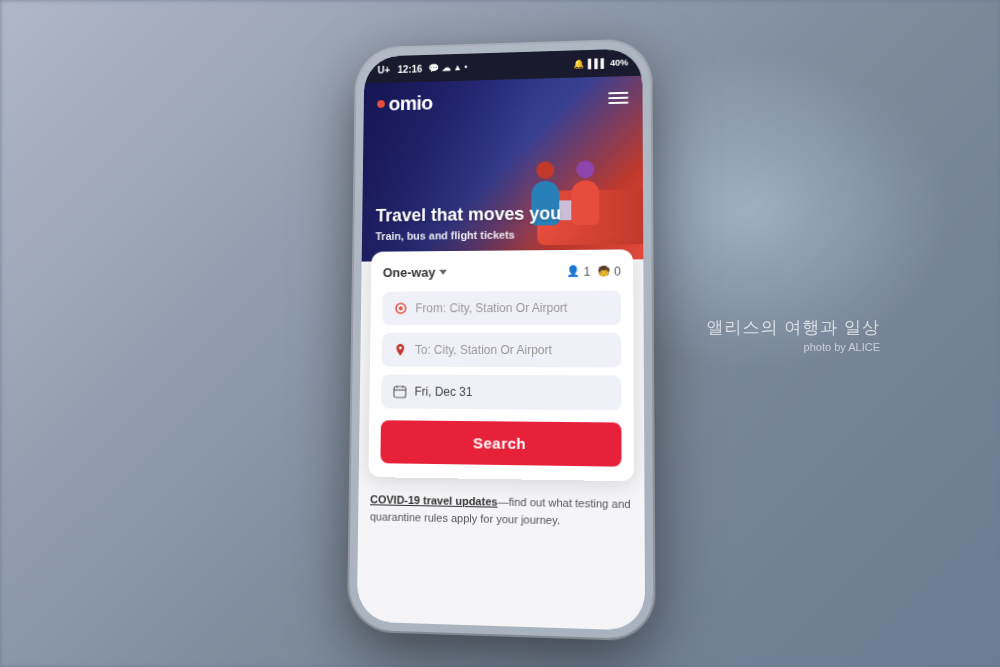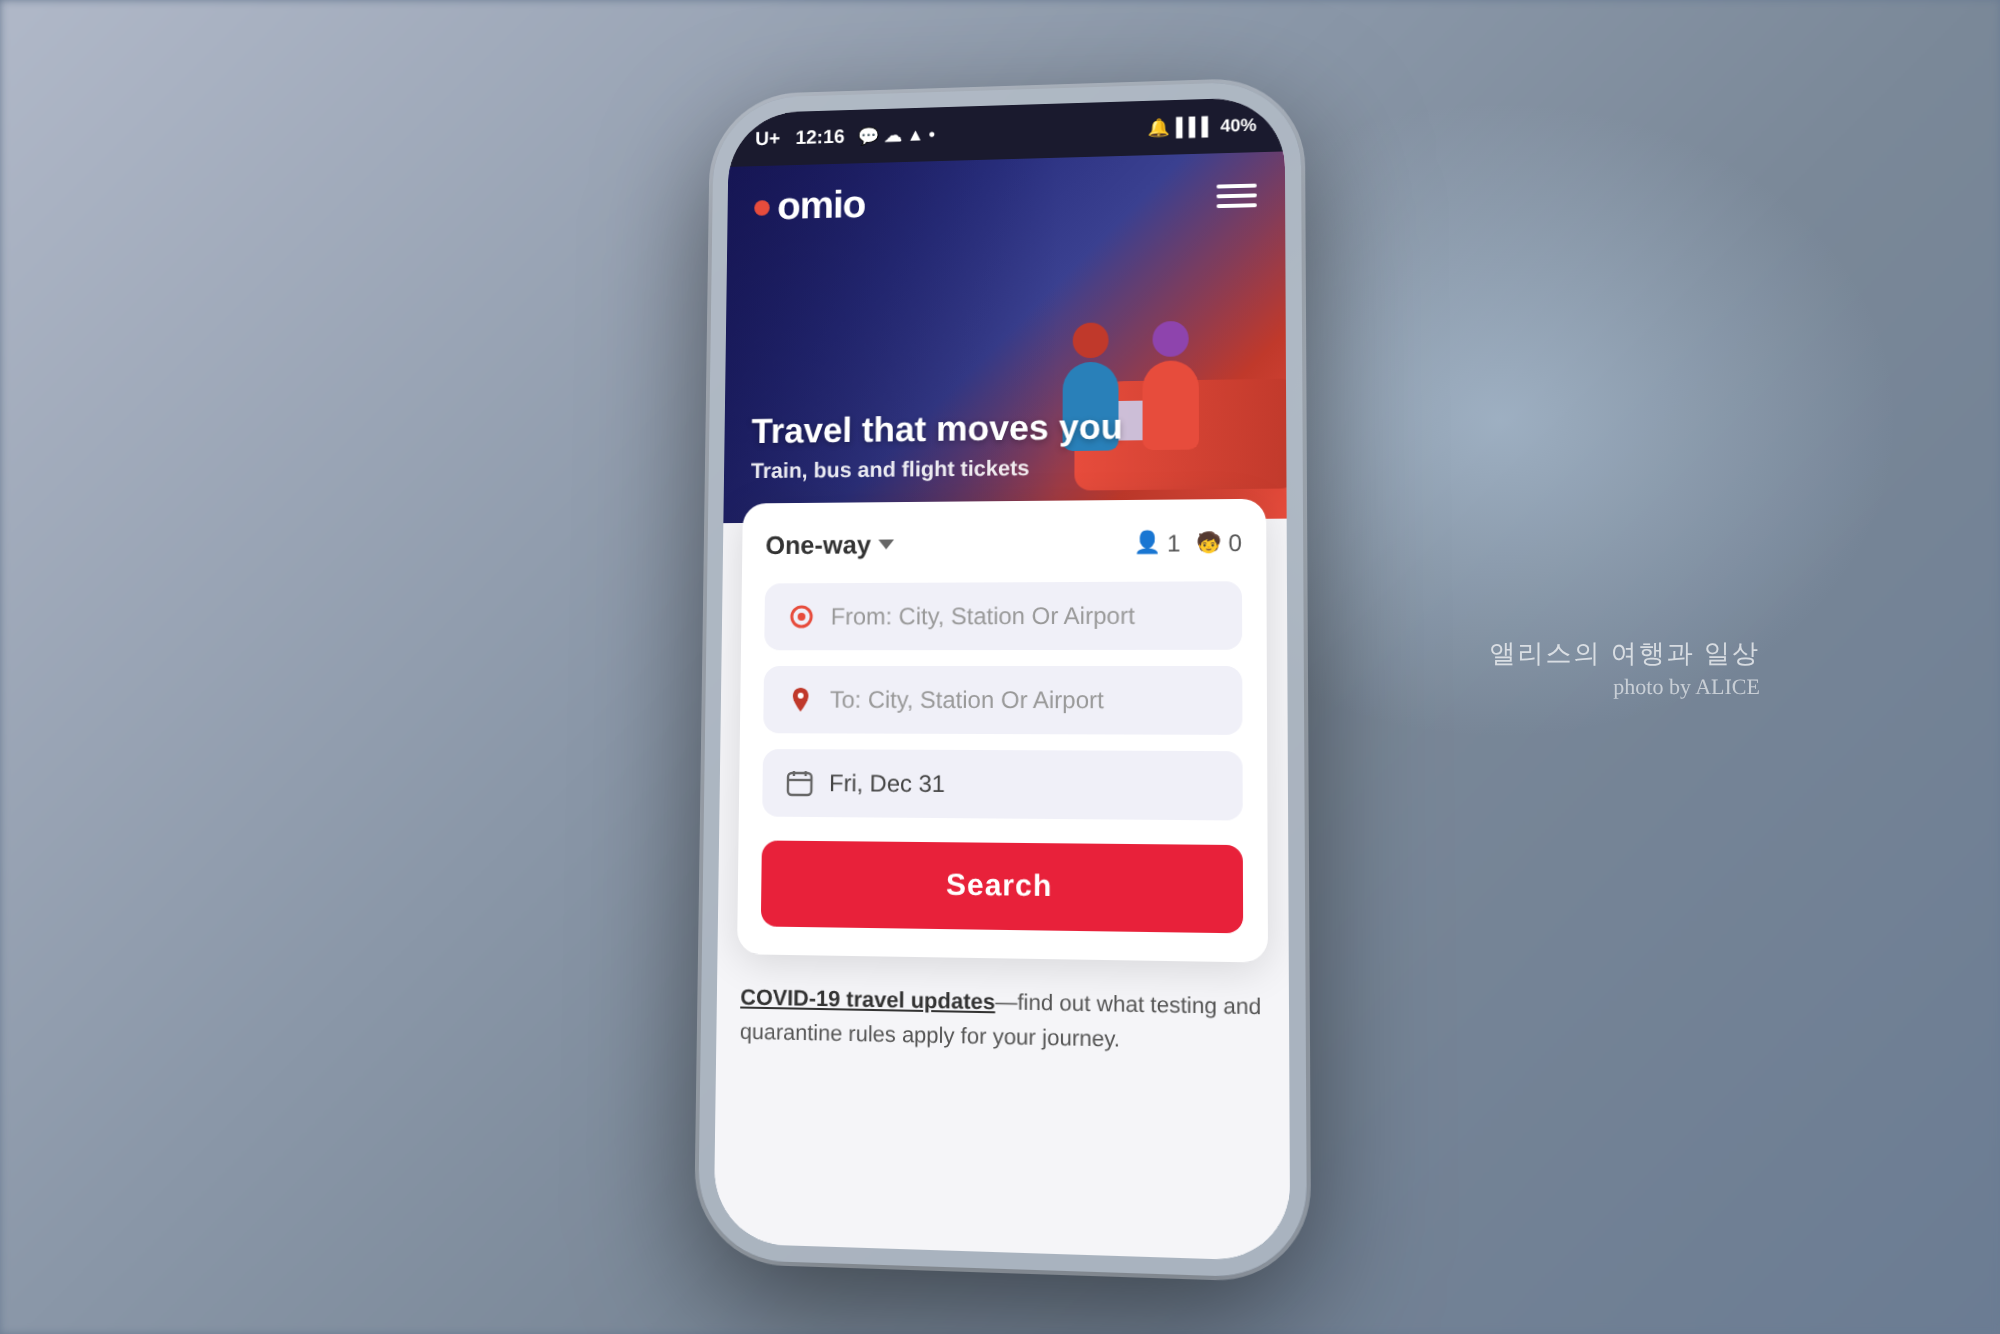--- a/index.html
+++ b/index.html
@@ -369,31 +369,30 @@
       position: absolute;
       right: 120px;
       top: 50%;
       transform: translateY(-50%);
       z-index: 5;
       text-align: right;
       pointer-events: none;
     }
 
     .watermark-line1 {
-      font-size: 13px;
+      font-size: 17px;
       color: rgba(255,255,255,0.7);
       font-weight: 500;
       letter-spacing: 1px;
     }
 
     .watermark-line2 {
       font-size: 11px;
       color: rgba(255,255,255,0.6);
       margin-top: 2px;
-      font-family: Liberation Serif, serif;
     }
 
     
     .cal-svg {
       width: 14px;
       height: 14px;
     }
   </style>
 </head>
 <body>

